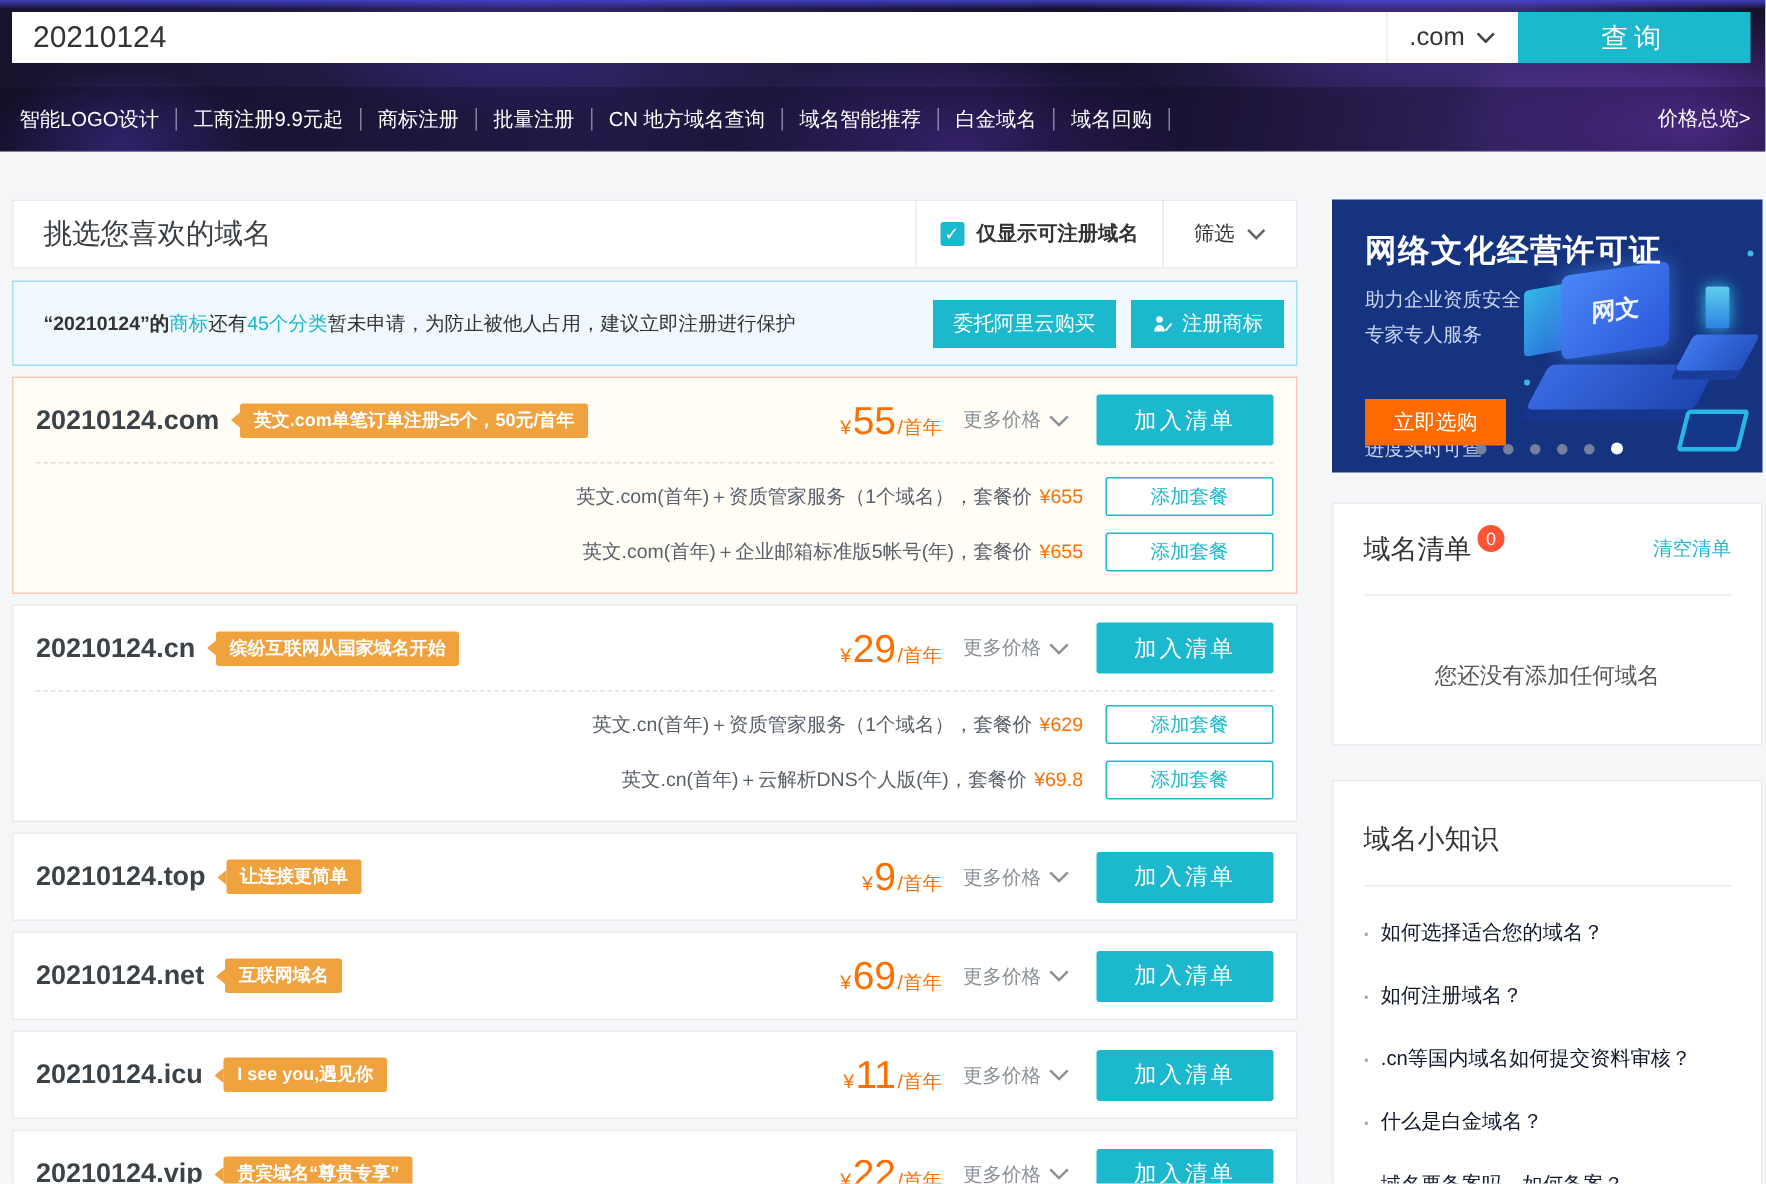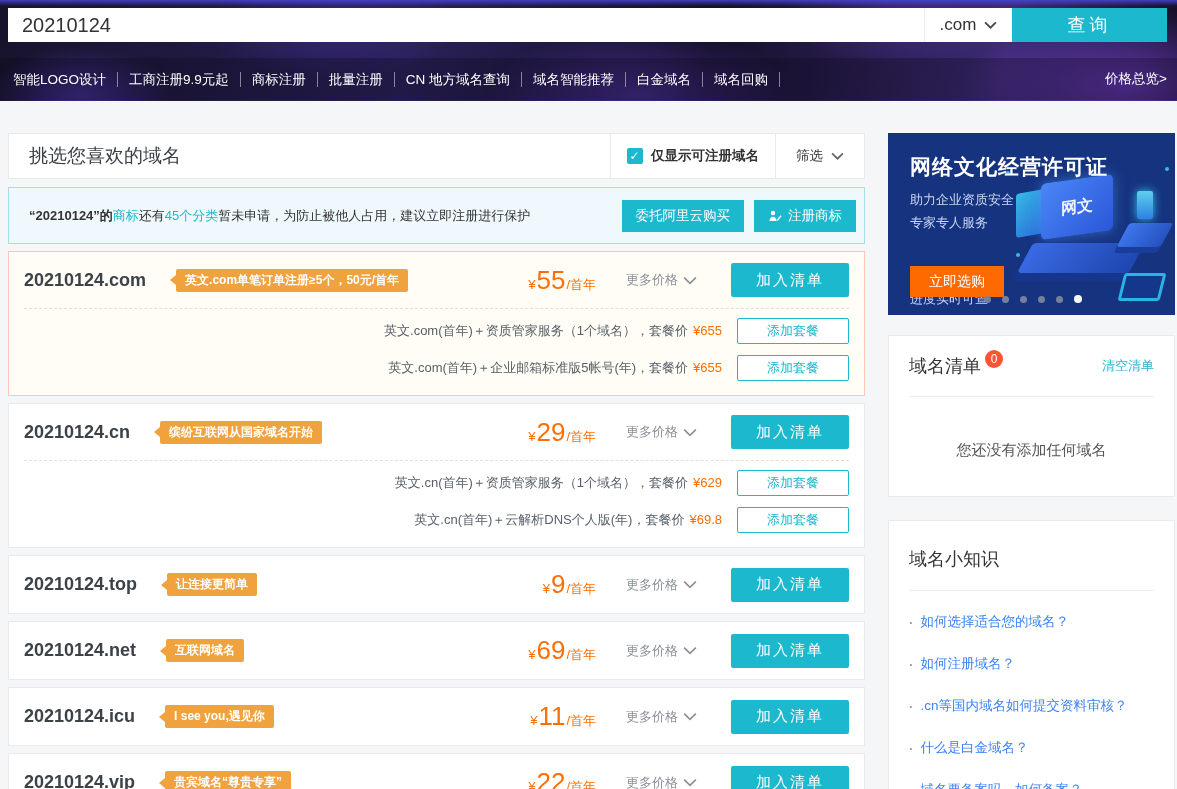--- a/index.html
+++ b/index.html
@@ -91,21 +91,21 @@
   .notice-btns { margin-left:auto; display:flex; gap:10px; }
   .notice-btn {
     height:32px; border:none; background:#1bb8ce; color:#fff; font-size:13.5px;
     padding:0 14px; cursor:pointer; display:flex; align-items:center; gap:6px;
     font-family:inherit;
   }
 
   
   .domain-block { margin-top:7px; }
   .domain-block.highlight { background:#fffdf5; border-color:#ffc6b5; }
-  .drow { height:56px; display:flex; align-items:center; padding:0 15px;gap:16px; }
+  .drow { height:56px; display:flex; align-items:center; padding:0 15px; }
   .drow-simple { height:57px; }
   .dname { font-size:18px; font-weight:bold; color:#3b4248; }
   .dbadge {
     position:relative; margin-left:14px; background:#efa23d; color:#fff;
     font-size:12px; font-weight:bold; padding:3px 9px; border-radius:2px;
     white-space:nowrap;
   }
   .dbadge::before {
     content:""; position:absolute; left:-6px; top:50%; margin-top:-5px;
     border-top:5px solid transparent; border-bottom:5px solid transparent;
@@ -184,21 +184,21 @@
     font-size:12px; line-height:18px; text-align:center; margin-left:4px;
     transform:translateY(-7px);
   }
   .cart-clear { margin-left:auto; color:#2ab5cd; font-size:13px; cursor:pointer; }
   .cart-empty { text-align:center; color:#555; font-size:15px; padding-top:44px; }
 
   .know-card { margin-top:23px; height:280px; padding:0 20px; }
   .know-title { font-size:18px; color:#333; padding-top:26px; }
   .know-divider { border-bottom:1px solid #ececec; margin-top:19px; }
   .know-list { padding-top:10px; }
-  .know-item { padding:12px 0; font-size:13.5px; color:#3b82f6; cursor:pointer; display:flex; align-items:center; }
+  .know-item { padding:12px 0; font-size:13.5px; color:#0f172a; cursor:pointer; display:flex; align-items:center; }
   .know-item::before { content:"·"; color:#9aa0a6; margin-right:7px; font-weight:bold; }
 </style>
 </head>
 <body>
 
 <div class="site-header">
   <div class="search-bar">
     <input class="search-input" value="20210124" style="">
     <div class="tld-selector">
       <span>.com</span>

